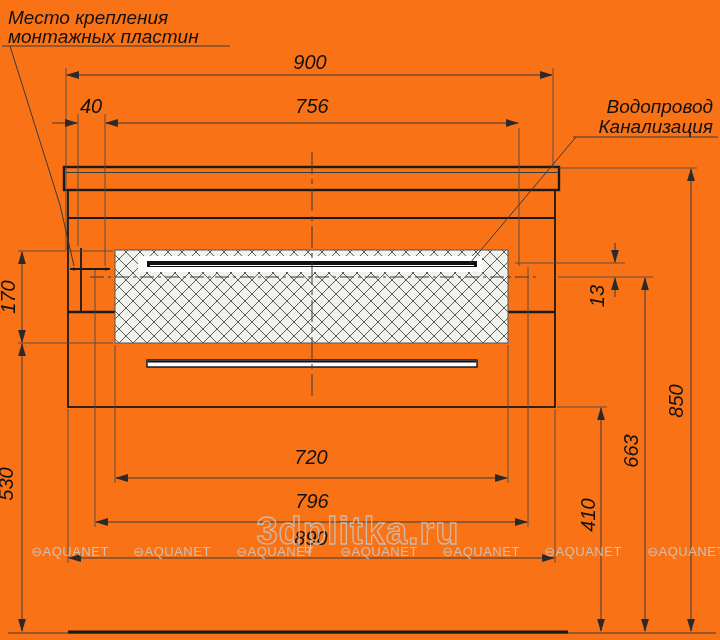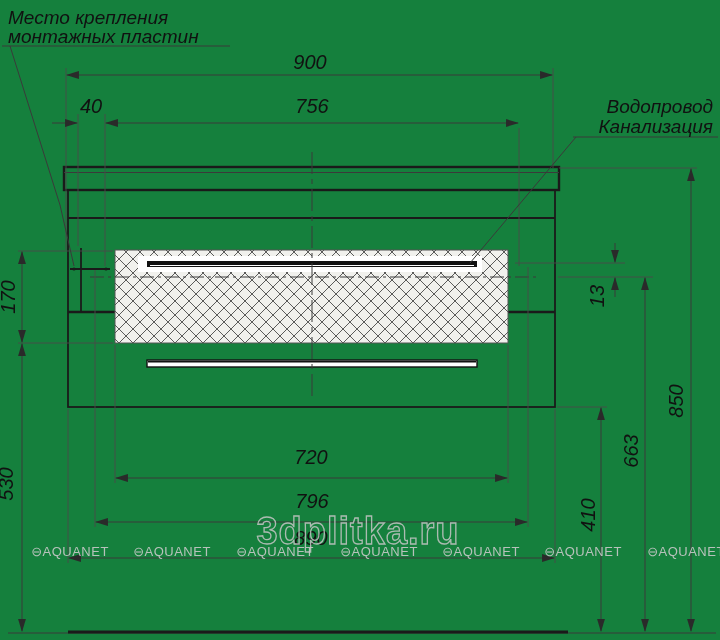--- a/index.html
+++ b/index.html
@@ -1,16 +1,16 @@
 <!DOCTYPE html>
 <html><head>
 <meta charset="utf-8">
 <style>
   html,body{margin:0;padding:0;background:#ffffff;}
-  .stage{position:relative;width:720px;height:640px;background:#15803d;overflow:hidden;
+  .stage{position:relative;width:720px;height:640px;background:#f97316;overflow:hidden;
          font-family:"Liberation Sans",sans-serif;}
   svg{position:absolute;left:0;top:0;}
   
   .thick{stroke:#1a1a1a;stroke-width:2.4;fill:none;}
   .med{stroke:#1a1a1a;stroke-width:1.8;fill:none;}
   .thin{stroke:#3a3a3a;stroke-width:1;fill:none;}
   .dim{stroke:#3a3a3a;stroke-width:1;fill:none;}
   .ext{stroke:#4a4a4a;stroke-width:0.9;fill:none;}
   .dashdot{stroke:#3a3a3a;stroke-width:1;fill:none;stroke-dasharray:14 4 3 4;}
   .center{stroke:#3a3a3a;stroke-width:1;fill:none;stroke-dasharray:22 5 5 5;}

